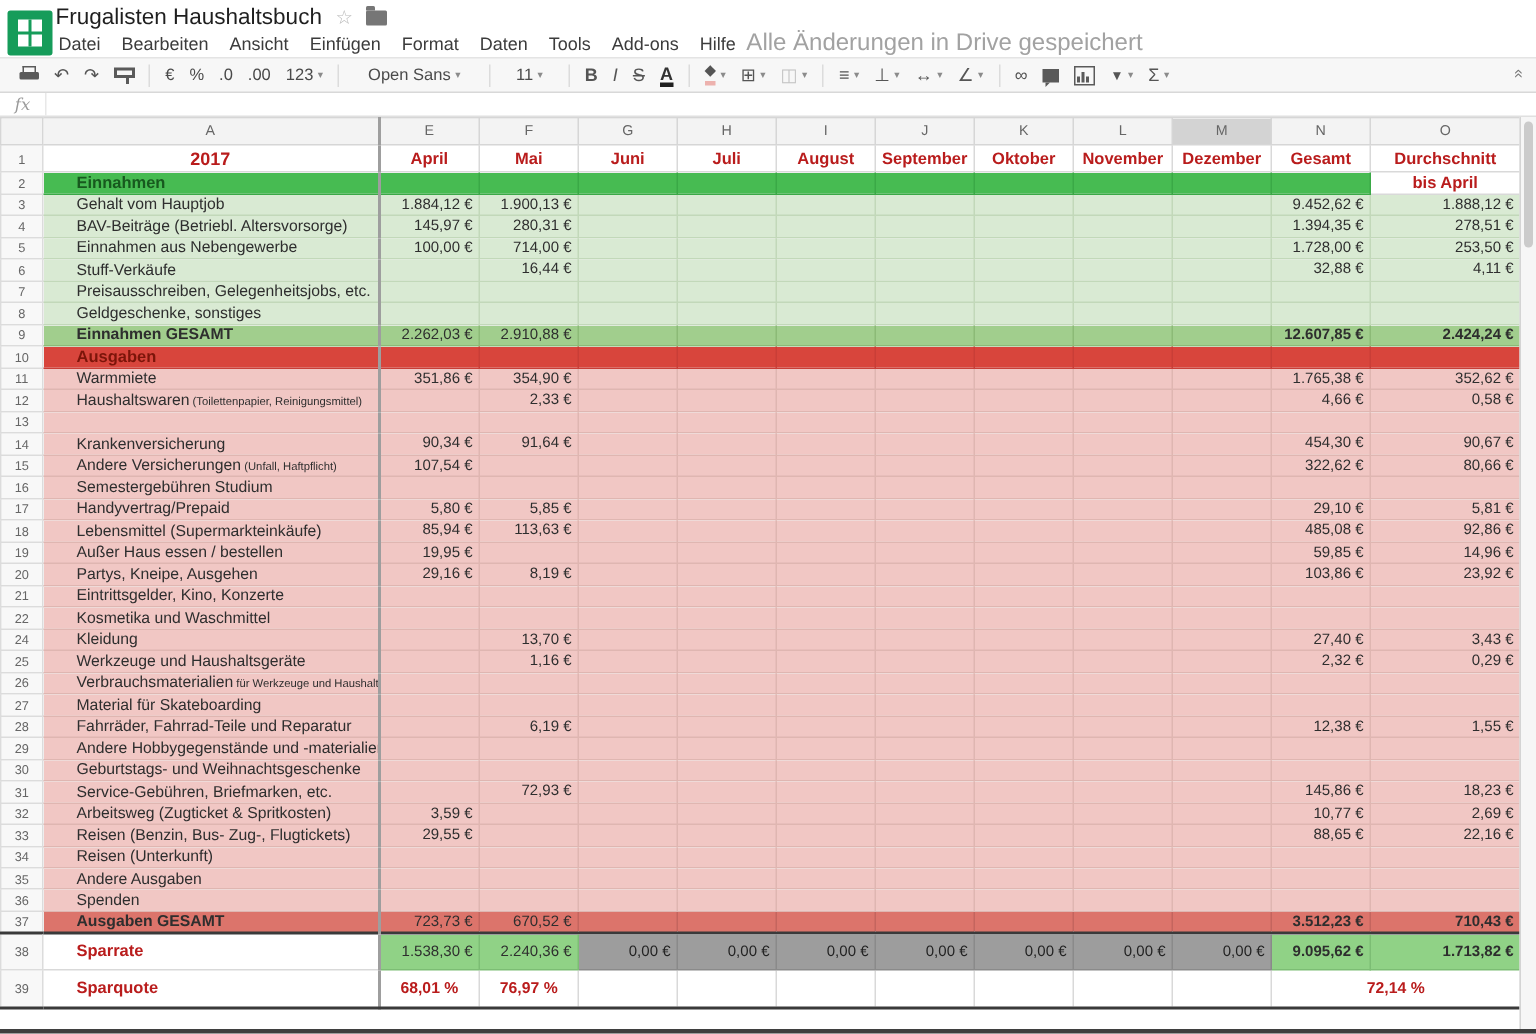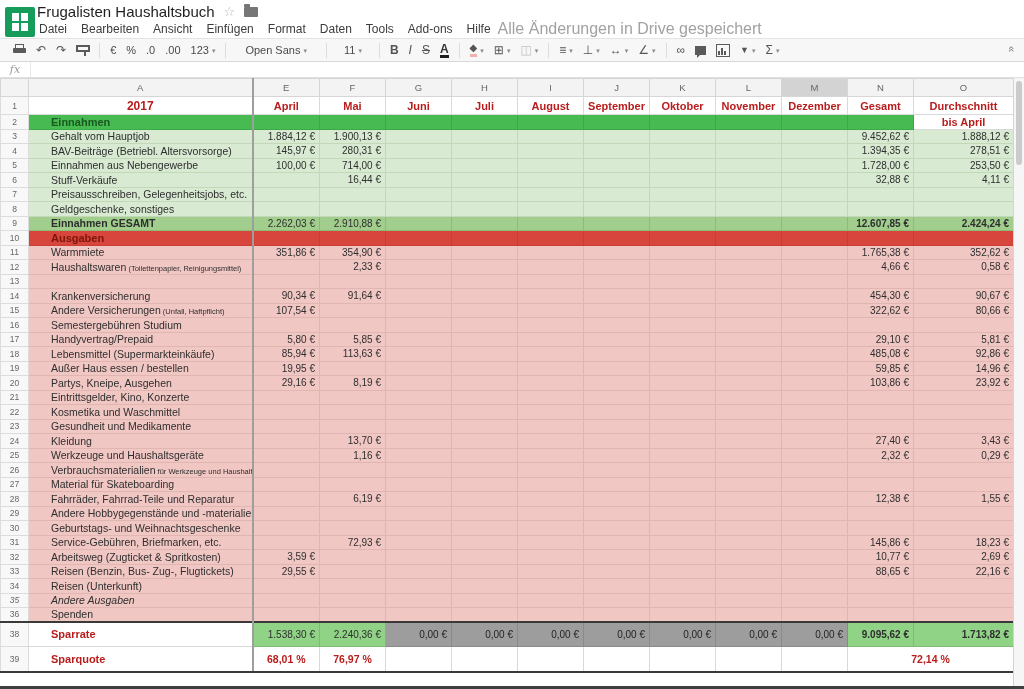--- a/index.html
+++ b/index.html
@@ -546,35 +546,20 @@
           <td class="bg-rlight val"></td>
           <td class="bg-rlight val"></td>
           <td class="bg-rlight val"></td>
           <td class="bg-rlight val"></td>
           <td class="bg-rlight val"></td>
           <td class="bg-rlight val"></td>
           <td class="bg-rlight val"></td>
           <td class="bg-rlight val"></td>
         </tr>
         <tr class="r-exp" style="height: 14.5px;">
-          <th class="rowh">23</th>
-          <td class="bg-rlight lab cA"><span>Gesundheit und Medikamente</span></td>
-          <td class="bg-rlight val"></td>
-          <td class="bg-rlight val"></td>
-          <td class="bg-rlight val"></td>
-          <td class="bg-rlight val"></td>
-          <td class="bg-rlight val"></td>
-          <td class="bg-rlight val"></td>
-          <td class="bg-rlight val"></td>
-          <td class="bg-rlight val"></td>
-          <td class="bg-rlight val"></td>
-          <td class="bg-rlight val"></td>
-          <td class="bg-rlight val"></td>
-        </tr>
-        <tr class="r-exp" style="height: 14.5px;">
           <th class="rowh">24</th>
           <td class="bg-rlight lab cA"><span>Kleidung</span></td>
           <td class="bg-rlight val"></td>
           <td class="bg-rlight val">13,70 €</td>
           <td class="bg-rlight val"></td>
           <td class="bg-rlight val"></td>
           <td class="bg-rlight val"></td>
           <td class="bg-rlight val"></td>
           <td class="bg-rlight val"></td>
           <td class="bg-rlight val"></td>
@@ -725,21 +710,21 @@
           <td class="bg-rlight val"></td>
           <td class="bg-rlight val"></td>
           <td class="bg-rlight val"></td>
           <td class="bg-rlight val"></td>
           <td class="bg-rlight val"></td>
           <td class="bg-rlight val"></td>
           <td class="bg-rlight val"></td>
           <td class="bg-rlight val"></td>
           <td class="bg-rlight val"></td>
         </tr>
-        <tr class="r-exp" style="height: 14px; font-style: italic;">
+        <tr class="r-exp" style="height: 14px;">
           <th class="rowh">35</th>
           <td class="bg-rlight lab cA"><span>Andere Ausgaben</span></td>
           <td class="bg-rlight val"></td>
           <td class="bg-rlight val"></td>
           <td class="bg-rlight val"></td>
           <td class="bg-rlight val"></td>
           <td class="bg-rlight val"></td>
           <td class="bg-rlight val"></td>
           <td class="bg-rlight val"></td>
           <td class="bg-rlight val"></td>
@@ -754,20 +739,35 @@
           <td class="bg-rlight val"></td>
           <td class="bg-rlight val"></td>
           <td class="bg-rlight val"></td>
           <td class="bg-rlight val"></td>
           <td class="bg-rlight val"></td>
           <td class="bg-rlight val"></td>
           <td class="bg-rlight val"></td>
           <td class="bg-rlight val"></td>
           <td class="bg-rlight val"></td>
           <td class="bg-rlight val"></td>
+        </tr>
+        <tr class="r-etot" style="height: 14.5px;">
+          <th class="rowh">37</th>
+          <td class="bg-rtotal lab bold cA"><span>Ausgaben GESAMT</span></td>
+          <td class="bg-rtotal val">723,73 €</td>
+          <td class="bg-rtotal val">670,52 €</td>
+          <td class="bg-rtotal val"></td>
+          <td class="bg-rtotal val"></td>
+          <td class="bg-rtotal val"></td>
+          <td class="bg-rtotal val"></td>
+          <td class="bg-rtotal val"></td>
+          <td class="bg-rtotal val"></td>
+          <td class="bg-rtotal val"></td>
+          <td class="bg-rtotal val bold">3.512,23 €</td>
+          <td class="bg-rtotal val bold">710,43 €</td>
         </tr>
         <tr class="r-sparrate" style="height: 25px;">
           <th class="rowh">38</th>
           <td class="lab orange bold fs11 cA"><span>Sparrate</span></td>
           <td class="bg-sgreen val">1.538,30 €</td>
           <td class="bg-sgreen val">2.240,36 €</td>
           <td class="bg-gray val">0,00 €</td>
           <td class="bg-gray val">0,00 €</td>
           <td class="bg-gray val">0,00 €</td>
           <td class="bg-gray val">0,00 €</td>

